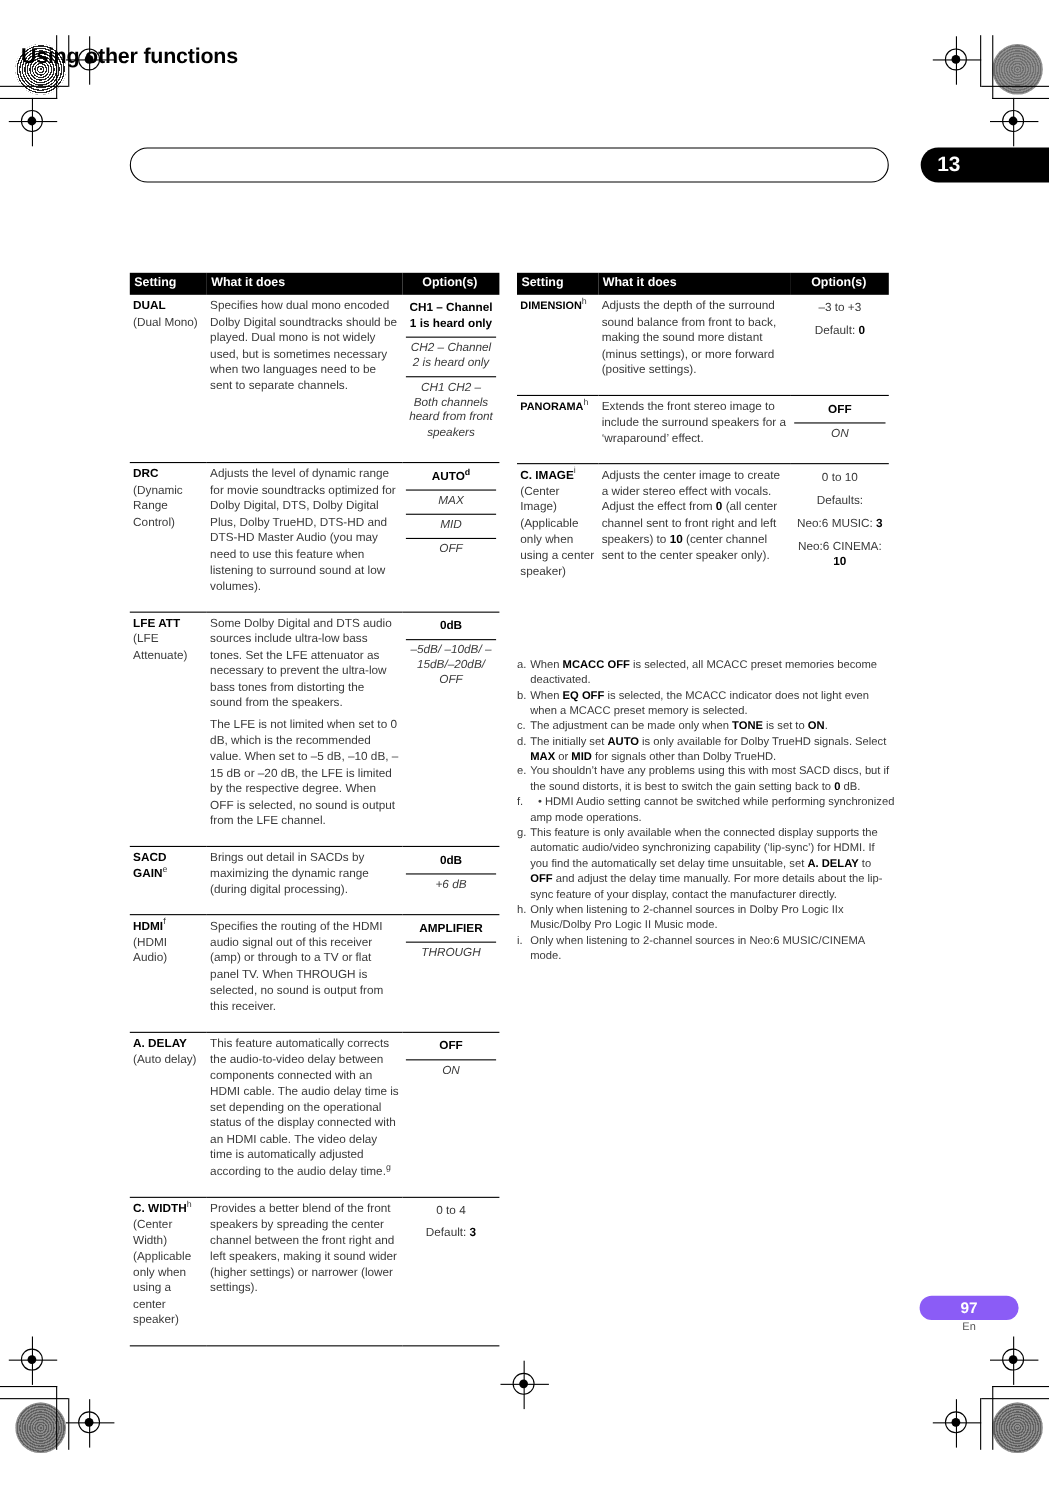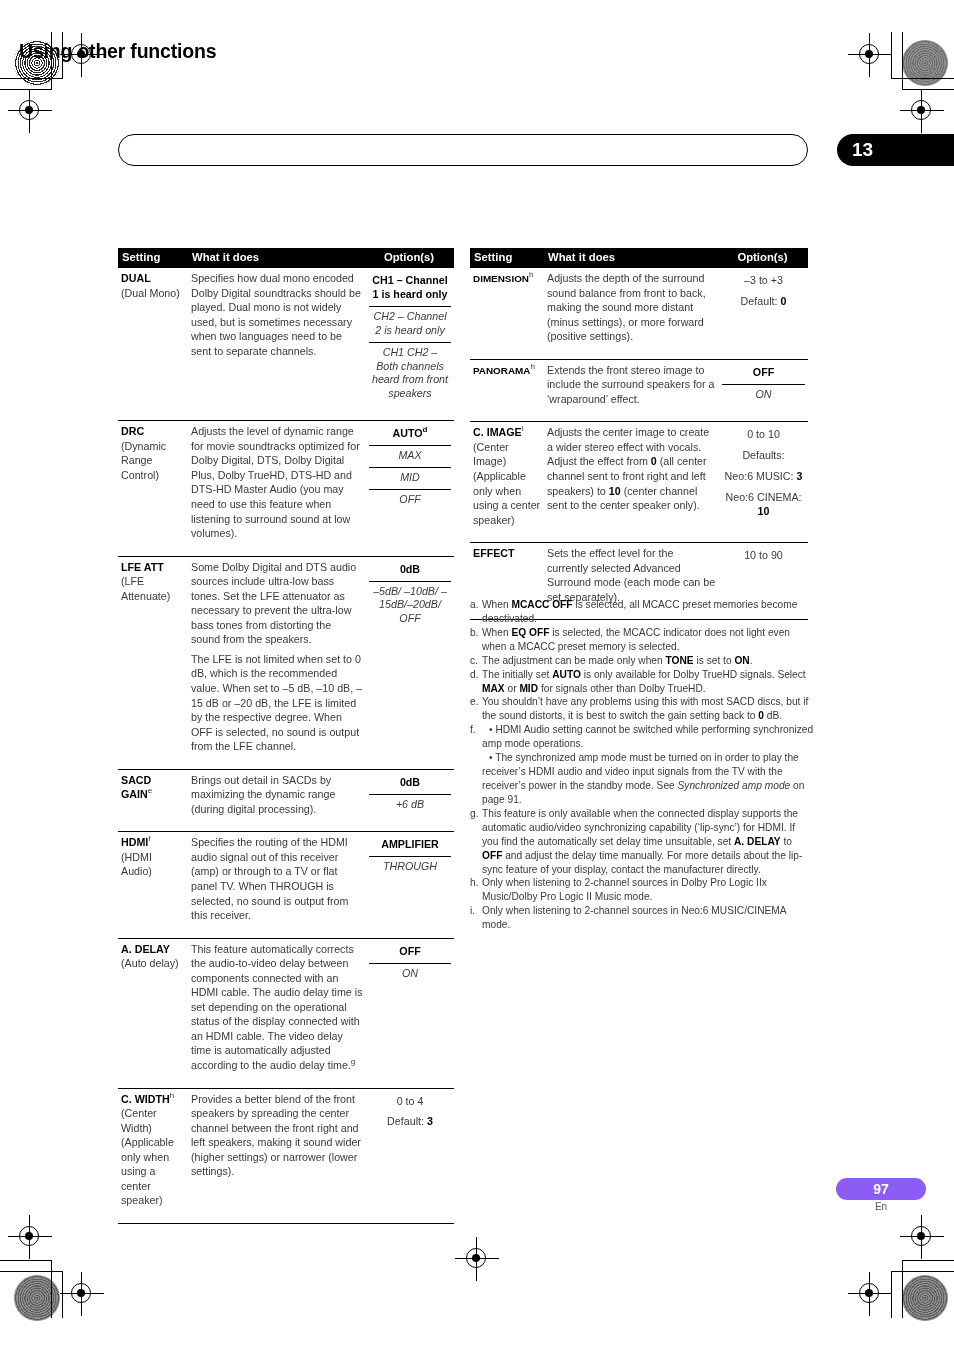--- a/index.html
+++ b/index.html
@@ -408,29 +408,20 @@
           <td class="desc">Adjusts the center image to create a wider stereo effect with vocals. Adjust the effect from <b>0</b> (all center channel sent to front right and left speakers) to <b>10</b> (center channel sent to the center speaker only).</td>
           <td class="opts">
             <div class="optstack">
               <div class="opt-item plain">0 to 10</div>
               <div class="opt-item plain">Defaults:</div>
               <div class="opt-item plain">Neo:6 MUSIC: <b>3</b></div>
               <div class="opt-item plain">Neo:6 CINEMA: <b>10</b></div>
             </div>
           </td>
         </tr>
-        <tr class="rowline thickbot">
-          <td class="setting"><b>EFFECT</b></td>
-          <td class="desc">Sets the effect level for the currently selected Advanced Surround mode (each mode can be set separately).</td>
-          <td class="opts">
-            <div class="optstack">
-              <div class="opt-item plain">10 to 90</div>
-            </div>
-          </td>
-        </tr>
       </tbody>
   </table>
 </div>
 
 <div class="footnotes">
     <div class="fn">
       <span class="mark">a.</span>
       <span class="body">When <b>MCACC OFF</b> is selected, all MCACC preset memories become deactivated.</span>
     </div>
     <div class="fn">
@@ -446,21 +437,20 @@
       <span class="body">The initially set <b>AUTO</b> is only available for Dolby TrueHD signals. Select <b>MAX</b> or <b>MID</b> for signals other than Dolby TrueHD.</span>
     </div>
     <div class="fn">
       <span class="mark">e.</span>
       <span class="body">You shouldn’t have any problems using this with most SACD discs, but if the sound distorts, it is best to switch the gain setting back to <b>0</b> dB.</span>
     </div>
     <div class="fn">
       <span class="mark">f.</span>
       <span class="body">
         <span class="bullet-line">• HDMI Audio setting cannot be switched while performing synchronized amp mode operations.</span>
-        <span class="bullet-line">• The synchronized amp mode must be turned on in order to play the receiver’s HDMI audio and video input signals from the TV with the receiver’s power in the standby mode. See <i>Synchronized amp mode</i> on page 91.</span>
       </span>
     </div>
     <div class="fn">
       <span class="mark">g.</span>
       <span class="body">This feature is only available when the connected display supports the automatic audio/video synchronizing capability (‘lip-sync’) for HDMI. If you find the automatically set delay time unsuitable, set <b>A. DELAY</b> to <b>OFF</b> and adjust the delay time manually. For more details about the lip-sync feature of your display, contact the manufacturer directly.</span>
     </div>
     <div class="fn">
       <span class="mark">h.</span>
       <span class="body">Only when listening to 2-channel sources in Dolby Pro Logic IIx Music/Dolby Pro Logic II Music mode.</span>
     </div>

